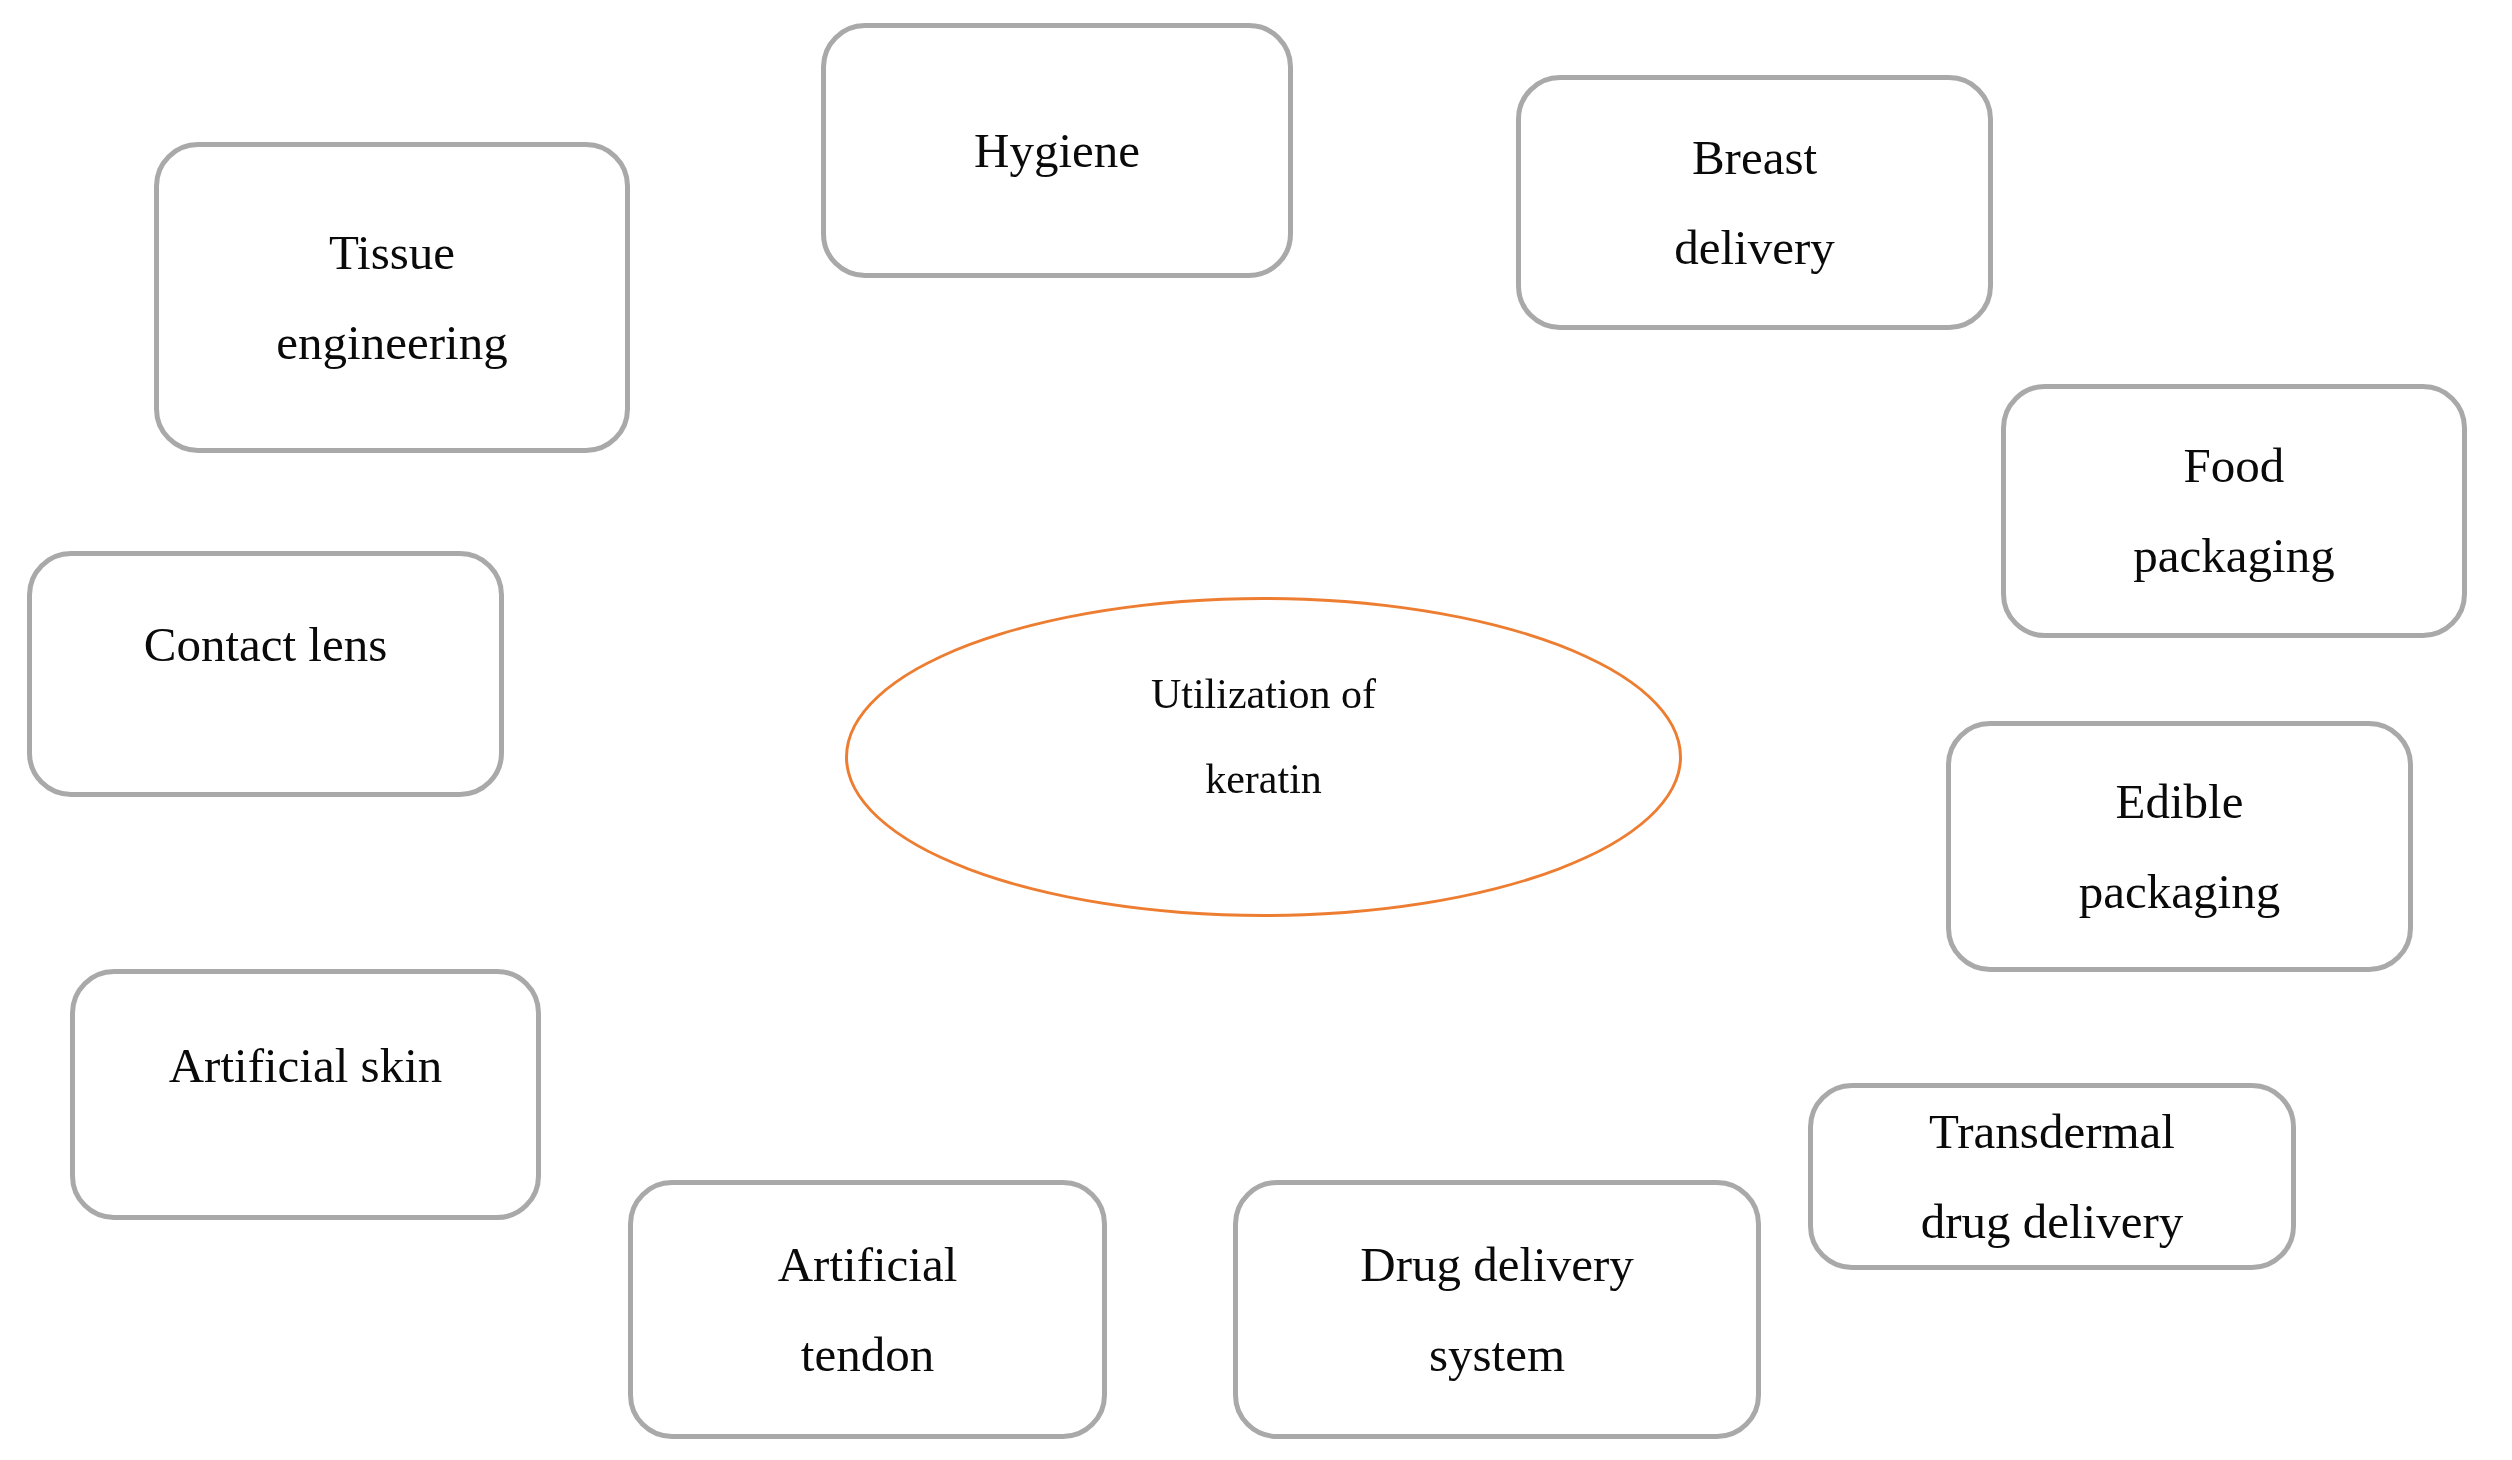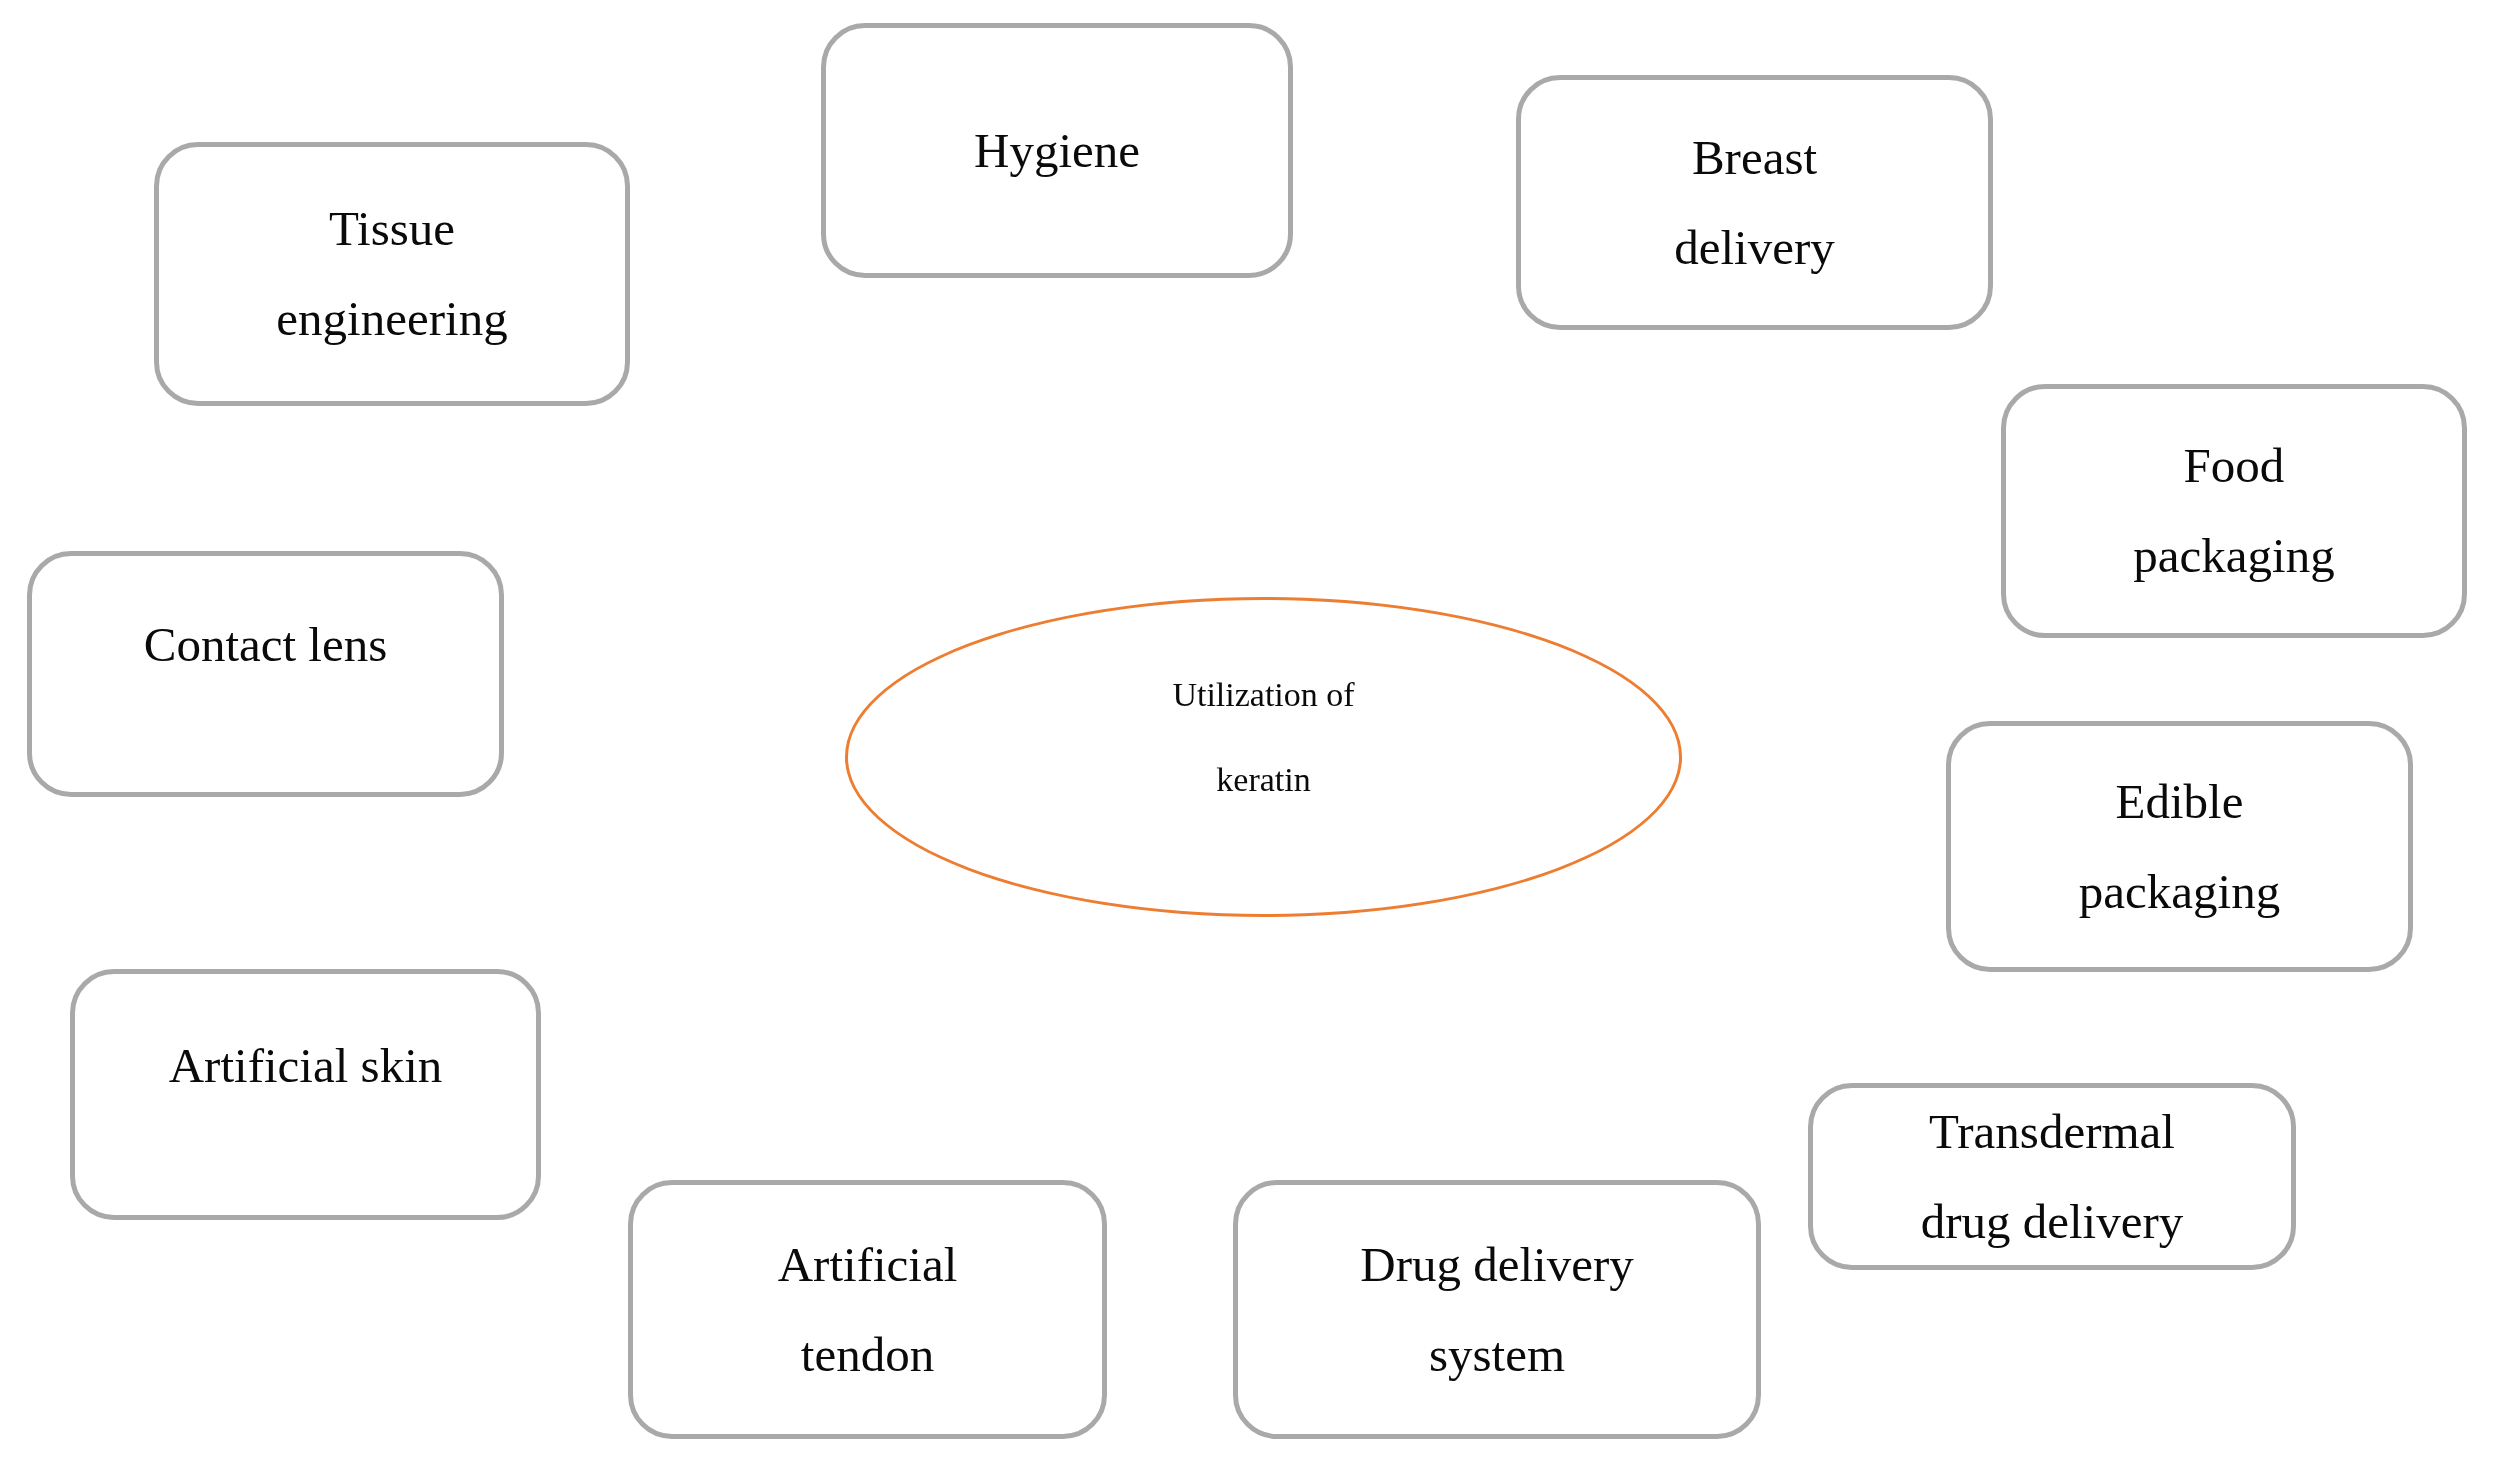--- a/index.html
+++ b/index.html
@@ -37,29 +37,29 @@
   .ellipse {
     position: absolute;
     background: var(--background);
     border: 3.8px solid var(--ellipse-border);
     border-radius: 50%;
     display: flex;
     flex-direction: column;
     align-items: center;
     justify-content: center;
     text-align: center;
-    font-size: 34px;
+    font-size: 42px;
     line-height: 85px;
     white-space: nowrap;
   }
   .ellipse .text-block { transform: translateY(-20px); }
   .line { display: block; }
 
   
-  .n-tissue      { left: 154px;  top: 142px;  width: 476px; height: 264px; }
+  .n-tissue      { left: 154px;  top: 142px;  width: 476px; height: 311px; }
   .n-hygiene     { left: 821px; top: 23px;   width: 472px; height: 255px; }
   .n-breast      { left: 1516px; top: 75px;   width: 477px; height: 255px; }
   .n-food        { left: 2001px; top: 384px;  width: 466px; height: 254px; justify-content: center; }
   .n-edible      { left: 1946px; top: 721px;  width: 467px; height: 251px; }
   .n-transdermal { left: 1808px; top: 1083px; width: 488px; height: 187px; }
   .n-drug        { left: 1233px; top: 1180px; width: 528px; height: 259px; }
   .n-tendon      { left: 628px;  top: 1180px; width: 479px; height: 259px; }
   .n-skin        { left: 70px;   top: 969px; width: 471px; height: 251px; }
   .n-contact     { left: 27px;   top: 551px;  width: 477px; height: 246px; }
   .e-center      { left: 845px; top: 597px;  width: 837px; height: 320px; }

